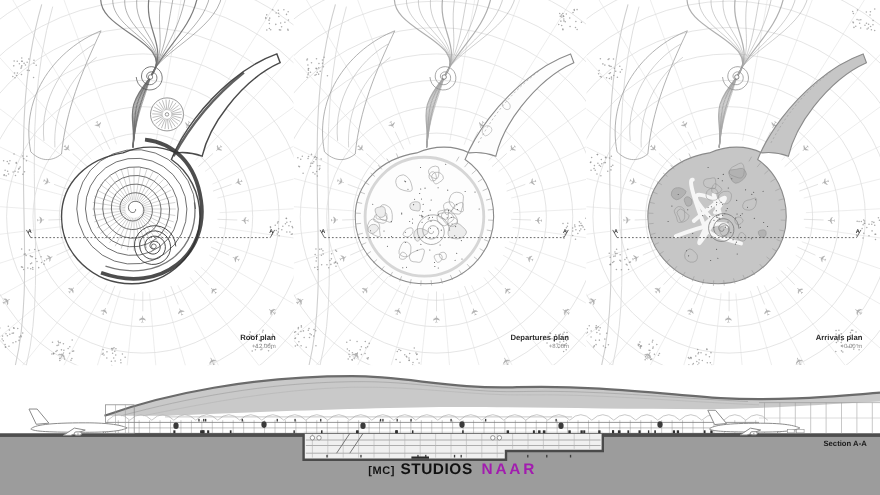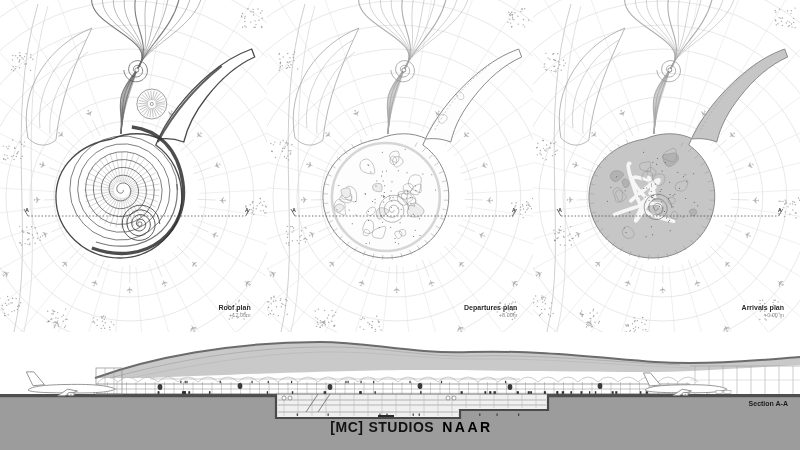--- a/index.html
+++ b/index.html
@@ -11,25 +11,25 @@
   .panel{flex:1;position:relative;overflow:hidden;background:#ffffff;}
   svg.plan{width:100%;height:100%;display:block;}
   .amark{font-family:"Liberation Sans",sans-serif;font-size:5px;font-weight:bold;fill:#333;text-anchor:middle;}
   .plabel{position:absolute;right:16px;bottom:13px;text-align:right;line-height:1.3;}
   .pl-title{font-size:7px;font-weight:bold;color:#2b2b2b;}
   .pl-level{font-size:5.5px;color:#8a8a8a;}
   .sectionband{position:absolute;left:0;top:332px;width:800px;height:118px;}
   #secsvg{width:100%;height:100%;display:block;}
   .seclabel{position:absolute;right:12px;top:68px;font-size:7px;font-weight:bold;color:#1c1c1c;}
   .logo{position:absolute;left:0;width:100%;top:86px;text-align:center;white-space:nowrap;}
-  .logo .l1{font-weight:800;font-size:14px;color:#121212;letter-spacing:.5px;padding-left:23px;}
+  .logo .l1{font-weight:800;font-size:10px;color:#121212;letter-spacing:.5px;padding-left:23px;}
   .l2wrap{position:relative;display:inline-block;margin-left:5px;}
   .logo .l2{font-weight:800;font-size:14px;color:#121212;letter-spacing:.5px;margin-top:28px;}
   .fineprint{position:absolute;left:10px;top:-3px;width:16px;height:2px;background:#2b2b2b;}
-  .logo .l3{font-weight:700;font-size:14px;color:#000000;letter-spacing:2.5px;margin-left:8px;}
+  .logo .l3{font-weight:700;font-size:14px;color:#a21caf;letter-spacing:2.5px;margin-left:8px;}
 </style>
 </head>
 <body>
 
 <div class="board">
 
   <div class="plans">
 
     <figure class="panel" style="margin:0">
       <svg class="plan" viewBox="0 0 267 332" preserveAspectRatio="none">

